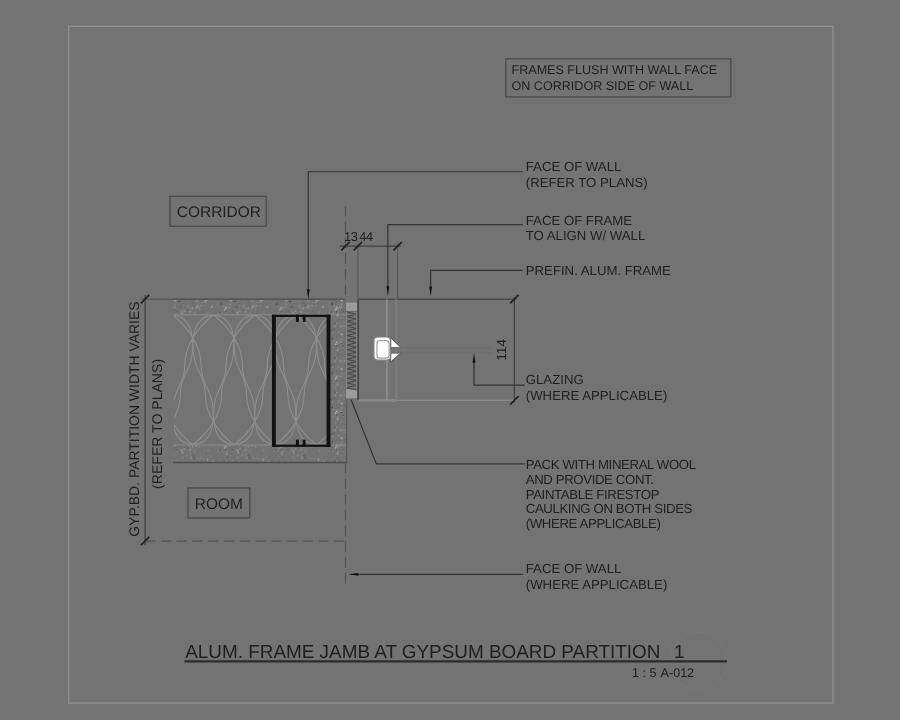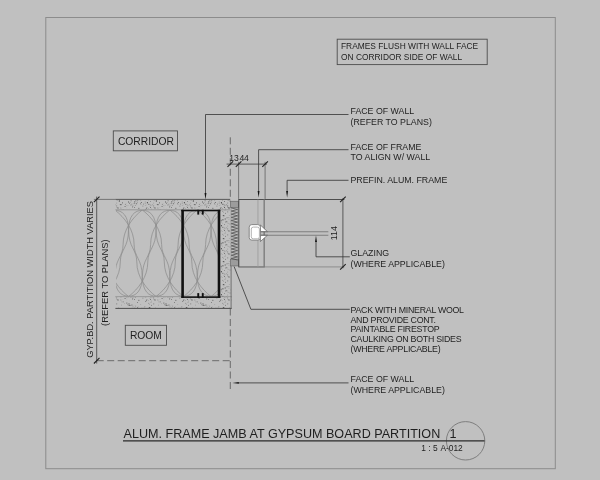--- a/index.html
+++ b/index.html
@@ -1,16 +1,16 @@
 <!DOCTYPE html>
 <html><head>
 <meta charset="utf-8">
 <style>
 html,body{margin:0;padding:0;background:#fff;}
-#page{width:600px;height:480px;position:relative;background:#f0abfc;overflow:hidden;filter:grayscale(1);}
+#page{width:600px;height:480px;position:relative;background:#737373;overflow:hidden;filter:grayscale(1);}
 svg{position:absolute;left:0;top:0;}
 text{font-family:"Liberation Sans",sans-serif;fill:#1e1e1e;opacity:0.992;}
 </style>
 </head>
 <body>
 <div id="page">
 <svg width="600" height="480" viewBox="0 0 600 480">
 <defs>
 <pattern id="stip" width="37" height="23" patternUnits="userSpaceOnUse">
 <rect x="23.2" y="0.1" width="0.8" height="0.8" fill="#606060"></rect>

